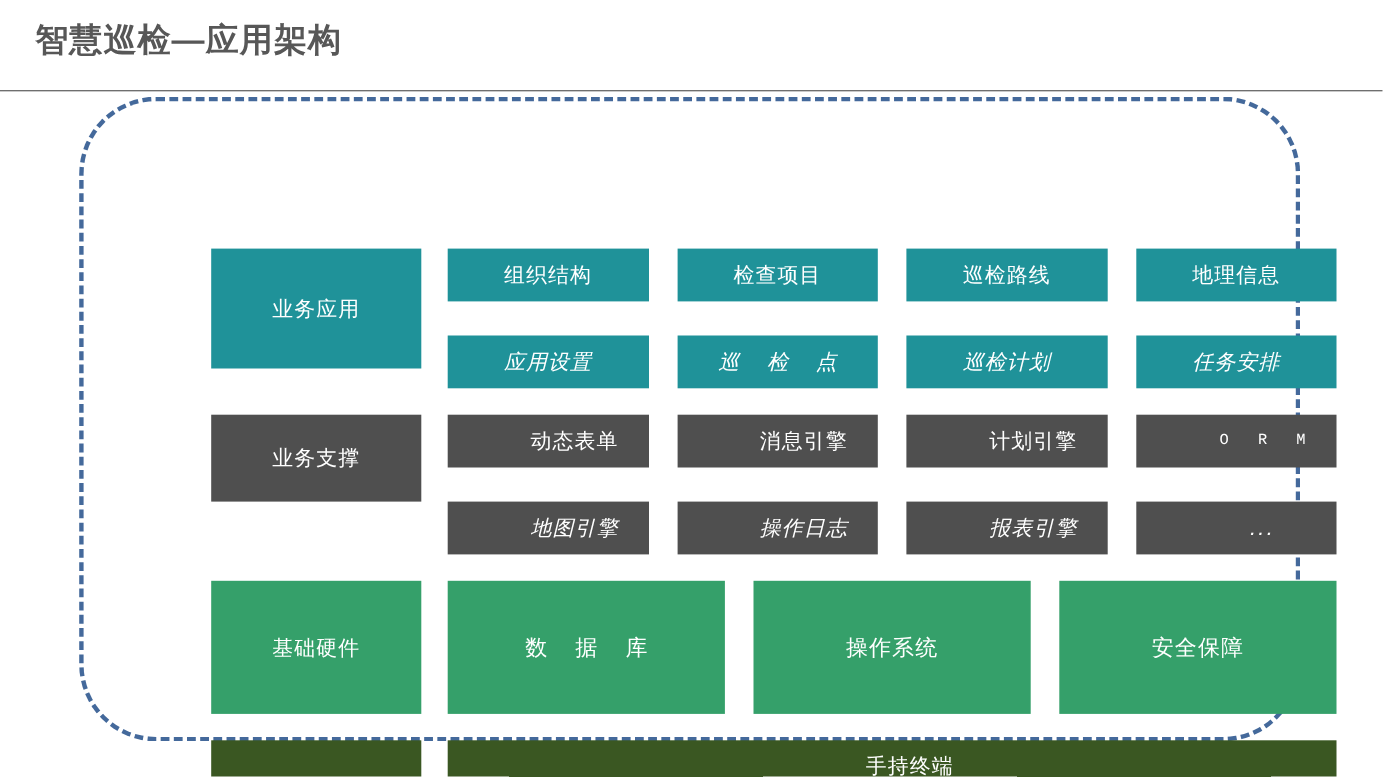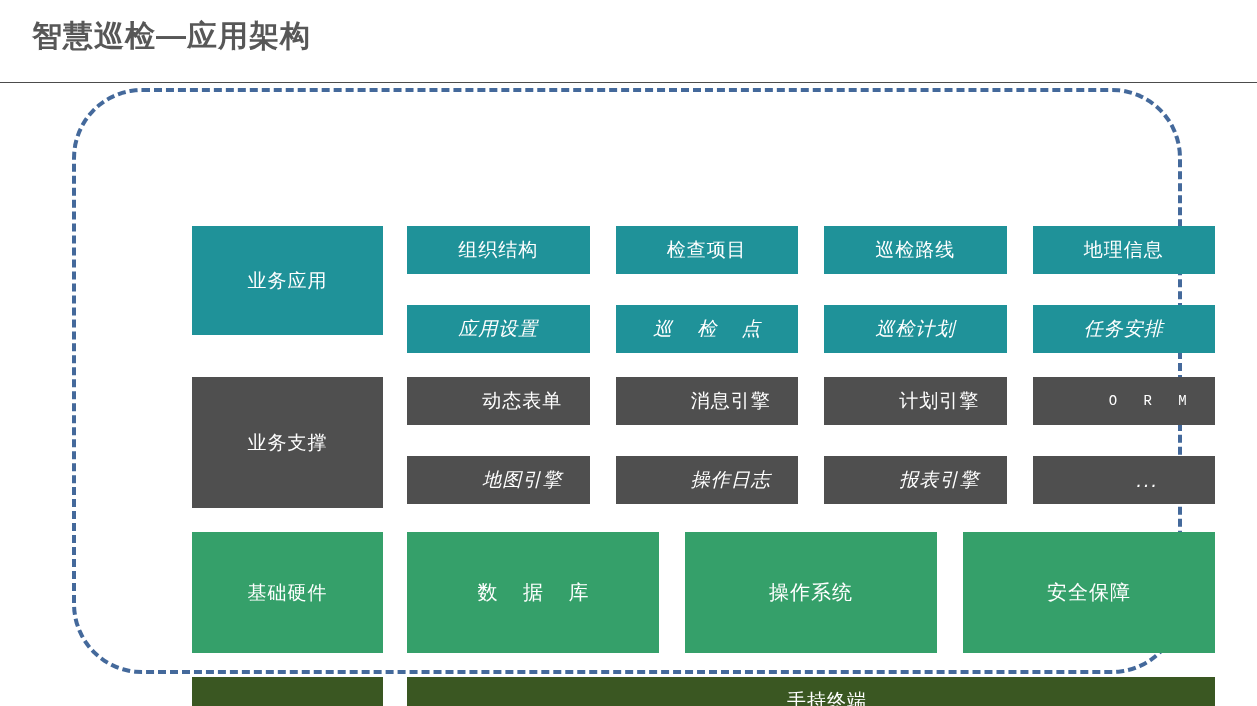--- a/index.html
+++ b/index.html
@@ -96,21 +96,21 @@
     text-align: right;
     letter-spacing: 1px;
     box-sizing: border-box;
   }
 
   
   .row-apps .row-label { background: #1f9299; height: 109px; }
   .row-apps .cell { background: #1f9299; height: 48px; }
 
   
-  .row-support .row-label { background: #4f4f4f; height: 131px; }
+  .row-support .row-label { background: #4f4f4f; height: 79px; }
   .row-support .cell { background: #4f4f4f; height: 48px; padding-left: 48px; }
 
   
   .row-infra .row-label { background: #35a06a; height: 121px; }
   .row-infra .cell { background: #35a06a; height: 121px; font-size: 20px; }
 
   
   .row-access .row-label { background: #3a5722; height: 109px; }
   .row-access .cell { background: #3a5722; height: 48px; padding-left: 32px; }
 

